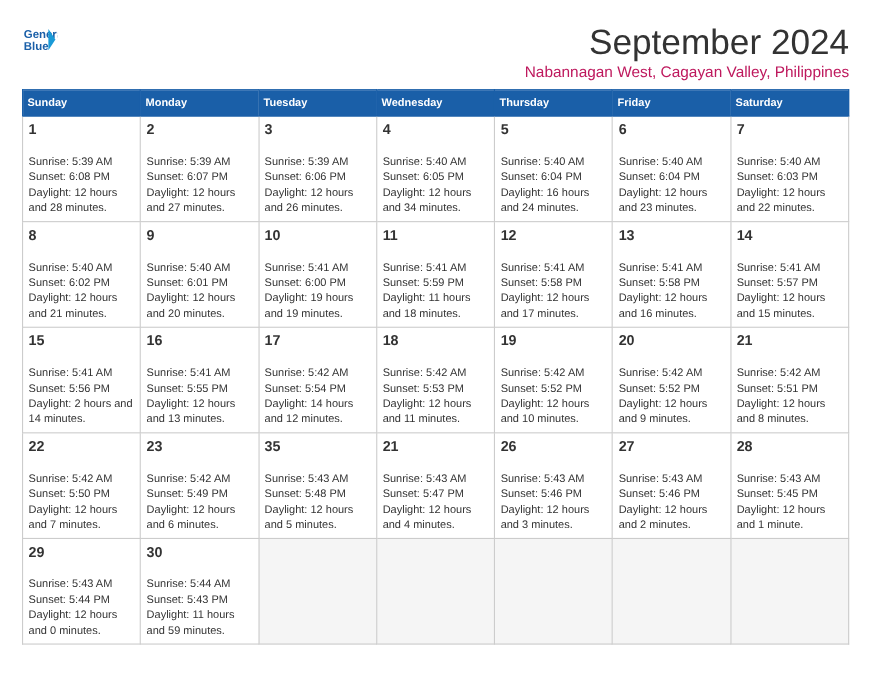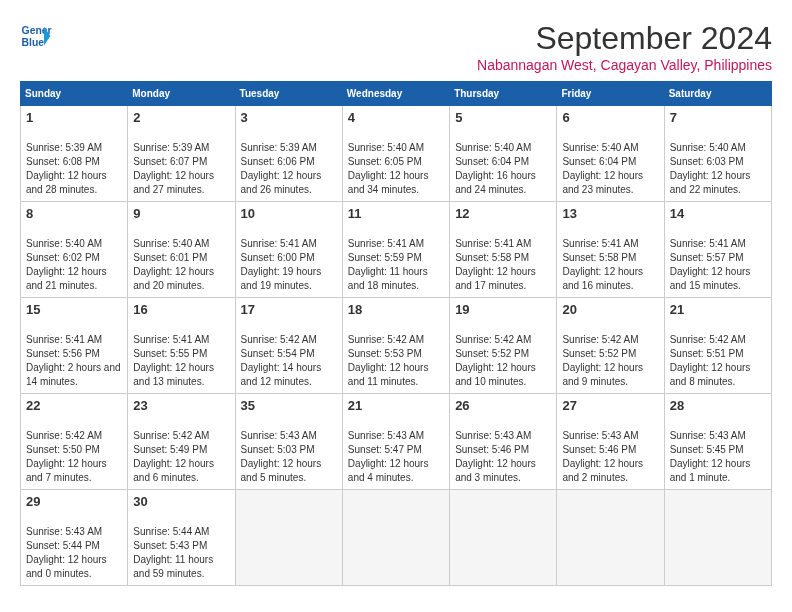--- a/index.html
+++ b/index.html
@@ -292,21 +292,21 @@
         <div class="day-info">
           <span>Sunrise: 5:42 AM</span><br>
           <span>Sunset: 5:49 PM</span><br>
           <span>Daylight: 12 hours and 6 minutes.</span>
         </div>
       </td>
         <td>
         <span class="day-number">35</span>
         <div class="day-info">
           <span>Sunrise: 5:43 AM</span><br>
-          <span>Sunset: 5:03 PM</span><br>
+          <span>Sunset: 5:48 PM</span><br>
           <span>Daylight: 12 hours and 5 minutes.</span>
         </div>
       </td>
         <td>
         <span class="day-number">21</span>
         <div class="day-info">
           <span>Sunrise: 5:43 AM</span><br>
           <span>Sunset: 5:47 PM</span><br>
           <span>Daylight: 12 hours and 4 minutes.</span>
         </div>

